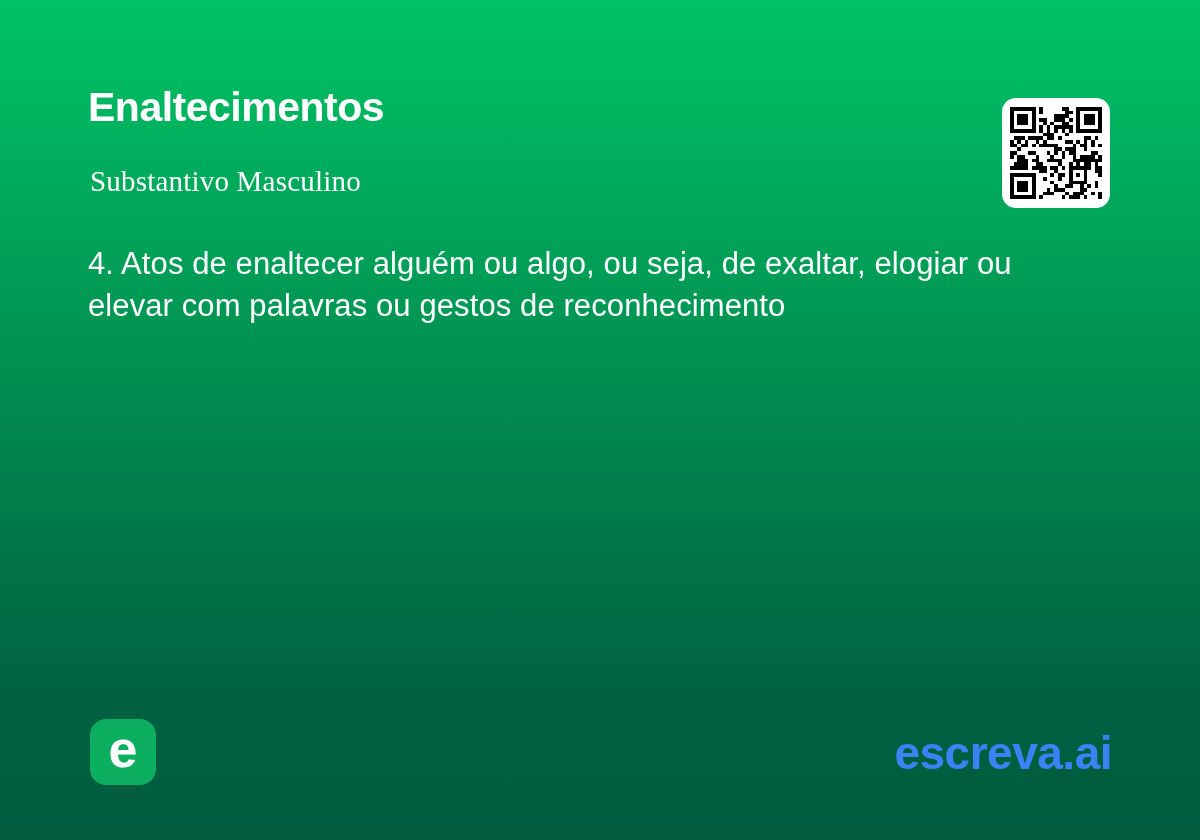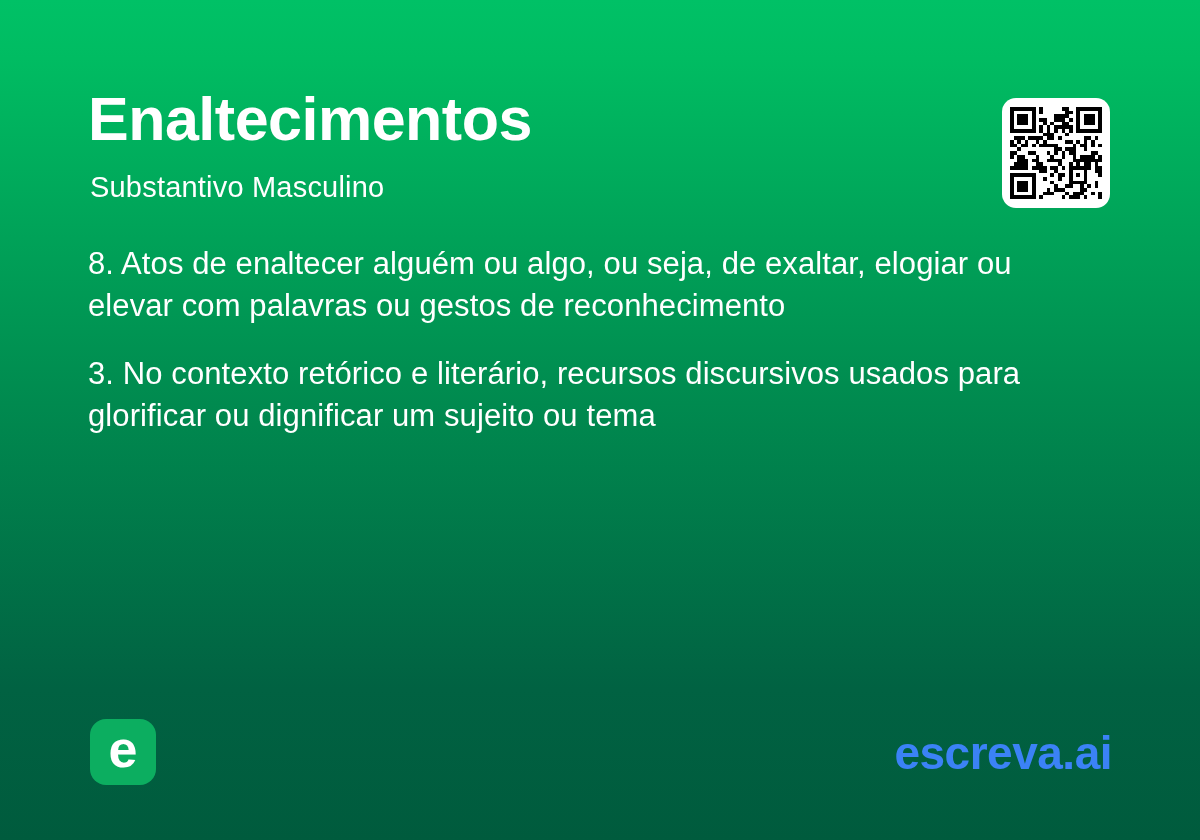--- a/index.html
+++ b/index.html
@@ -6,32 +6,33 @@
   html, body { width: 1200px; height: 840px; overflow: hidden; }
   body {
     position: relative;
     font-family: "Liberation Sans", sans-serif;
     background: linear-gradient(180deg, #00C166 0%, #00BC62 7%, #008A4F 48%, #016242 82%, #005B3D 100%);
     color: #ffffff;
   }
   .word-title {
     position: absolute;
     left: 88px; top: 84px;
-    font-size: 61px;
+    font-size: 41px;
     font-weight: 700;
     letter-spacing: -0.5px;
     color: #ffffff;
   }
   .word-class {
     position: absolute;
-    left: 90px; top: 171px;
+    left: 90px; top: 165px;
     font-size: 29px;
     font-weight: 500;
     letter-spacing: 0.2px;
     color: #ffffff;
+    font-family: Liberation Serif, serif;
   }
   .definitions {
     position: absolute;
     left: 88px; top: 243px;
     width: 1010px;
   }
   .definition {
     font-size: 31px;
     line-height: 42px;
     font-weight: 400;
@@ -76,22 +77,21 @@
     color: #3b82f6;
   }
 </style>
 </head>
 <body>
 
 <h1 class="word-title">Enaltecimentos</h1>
 <div class="word-class">Substantivo Masculino</div>
 
 <div class="definitions">
-  <p class="definition">8. Atos de enaltecer alguém ou algo, ou seja, de exaltar, elogiar ou elevar com palavras ou gestos de reconhecimento</p>
-  <p class="definition">3. No contexto retórico e literário, recursos discursivos usados para glorificar ou dignificar um sujeito ou tema</p>
+  <p class="definition">4. Atos de enaltecer alguém ou algo, ou seja, de exaltar, elogiar ou elevar com palavras ou gestos de reconhecimento</p>
 </div>
 
 <div class="qr-box">
   <svg id="qr-svg" viewBox="0 0 25 25" xmlns="http://www.w3.org/2000/svg">
       <rect x="0" y="0" width="1" height="1"></rect>
       <rect x="1" y="0" width="1" height="1"></rect>
       <rect x="2" y="0" width="1" height="1"></rect>
       <rect x="3" y="0" width="1" height="1"></rect>
       <rect x="4" y="0" width="1" height="1"></rect>
       <rect x="5" y="0" width="1" height="1"></rect>

